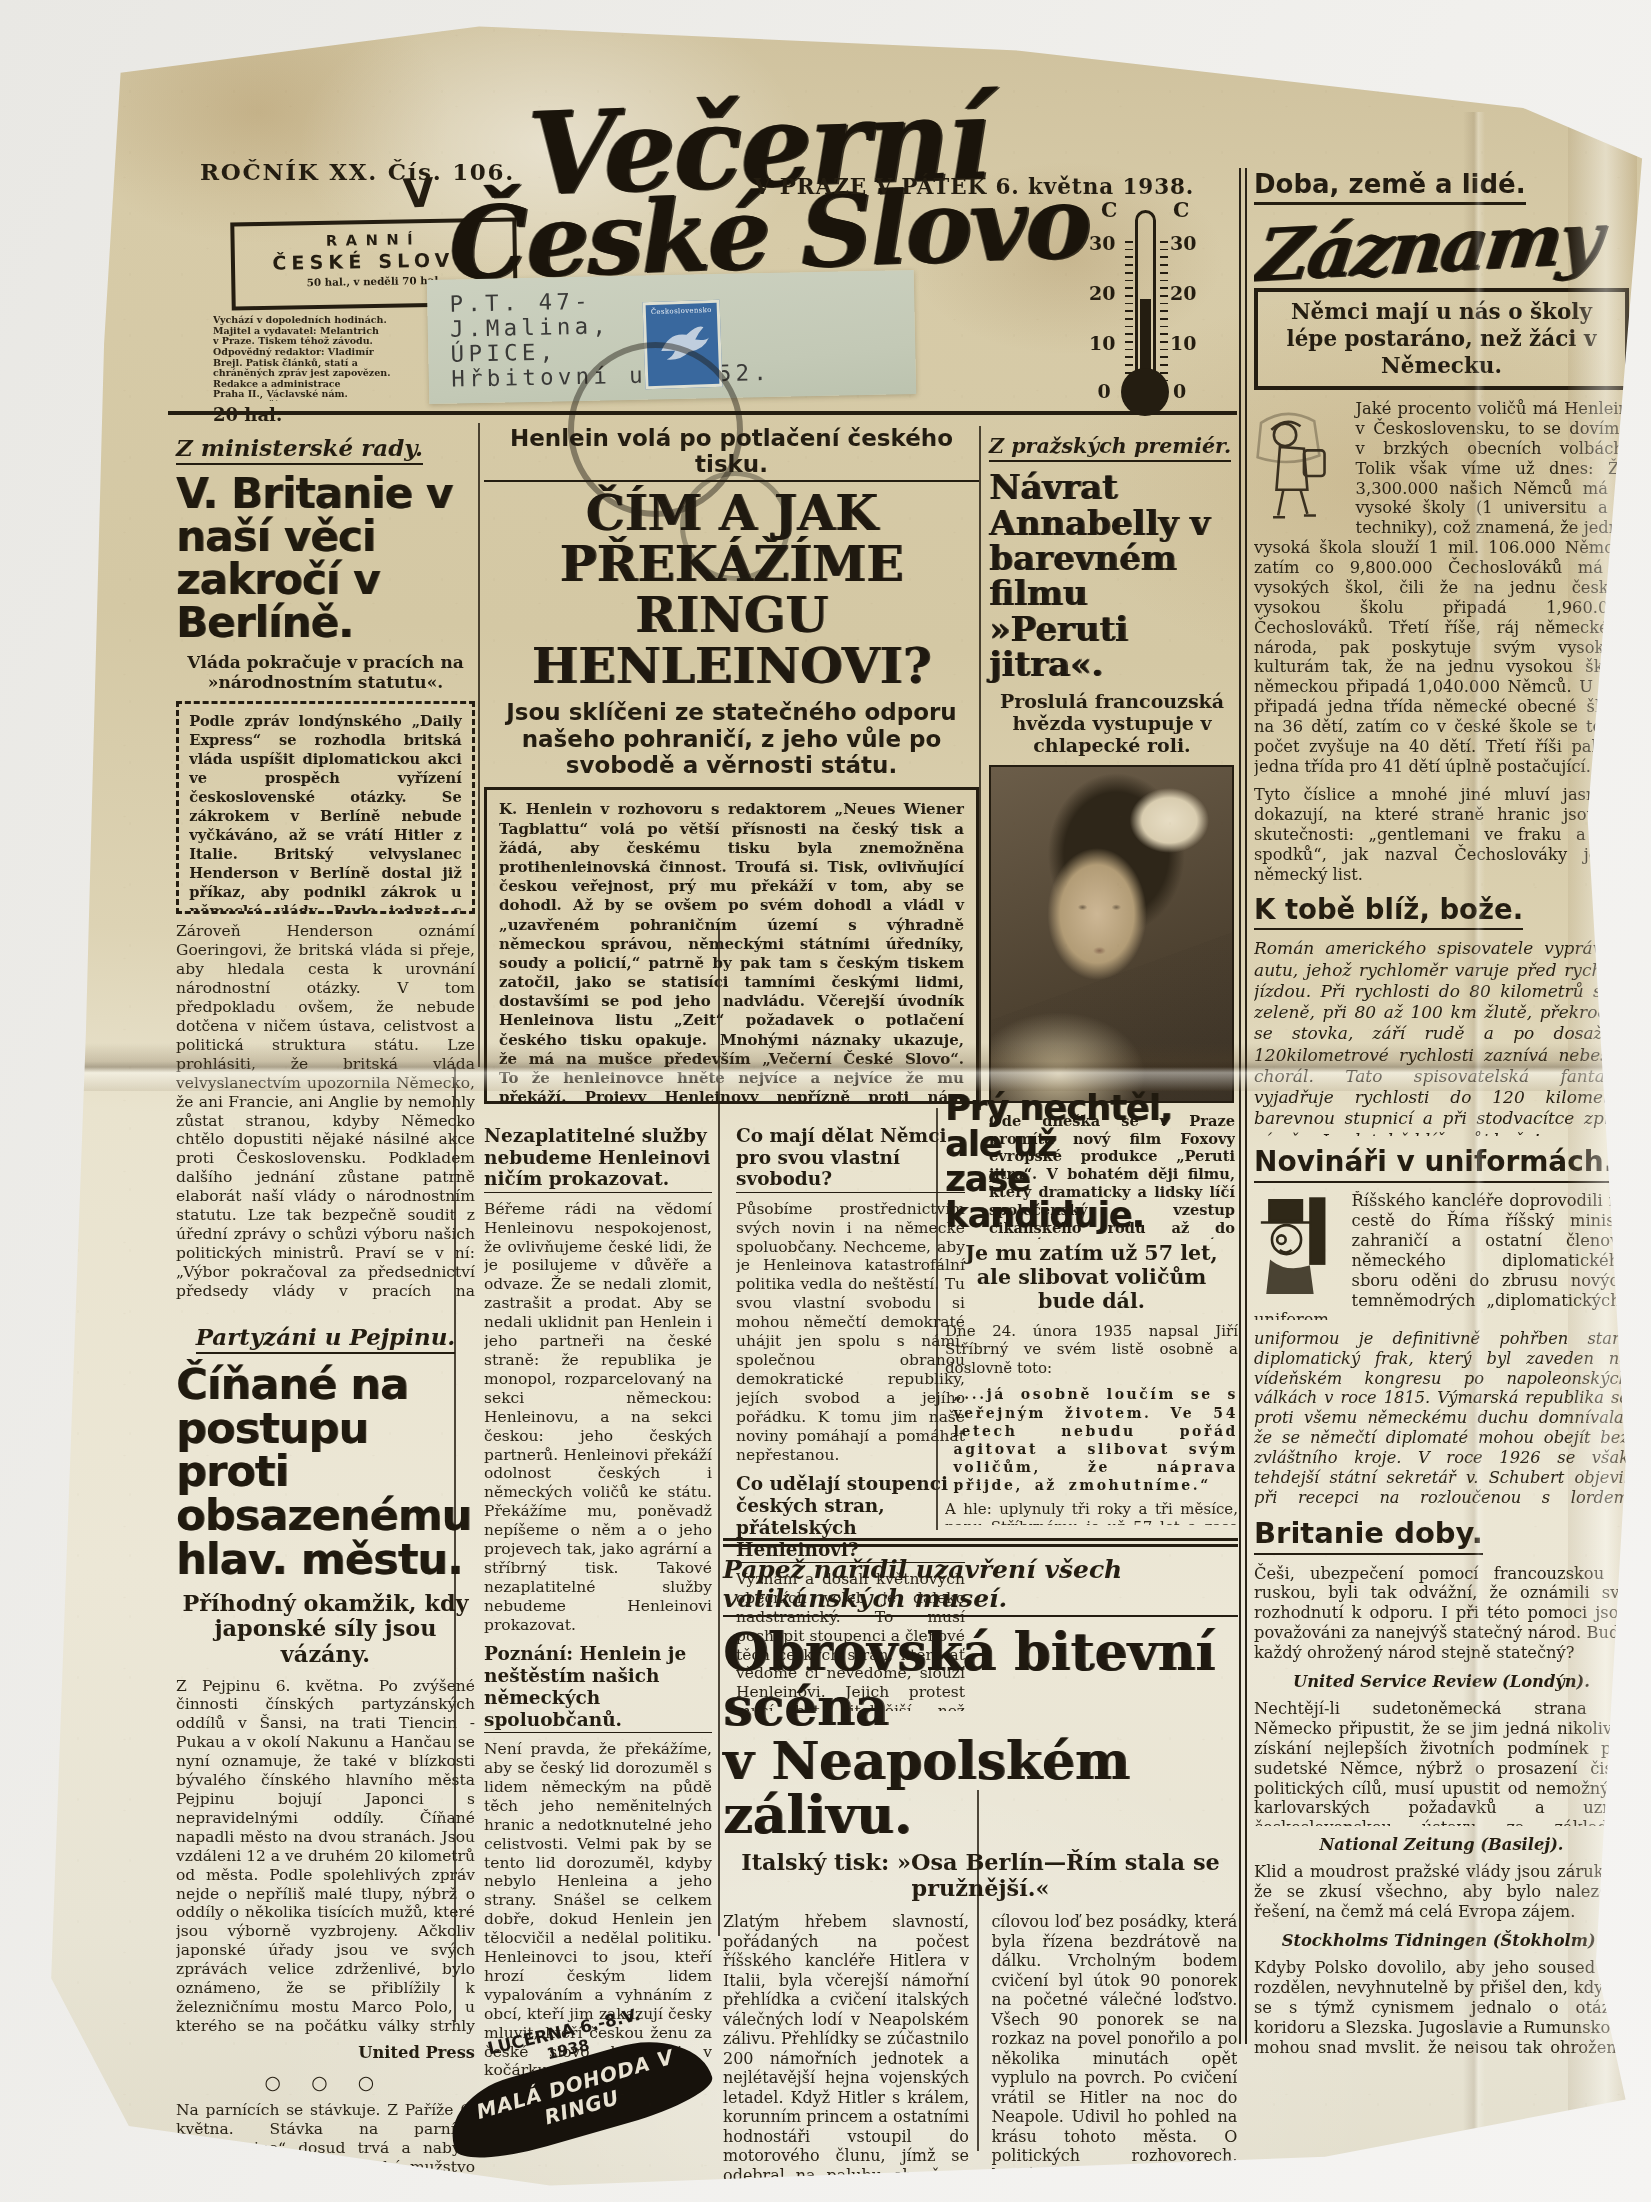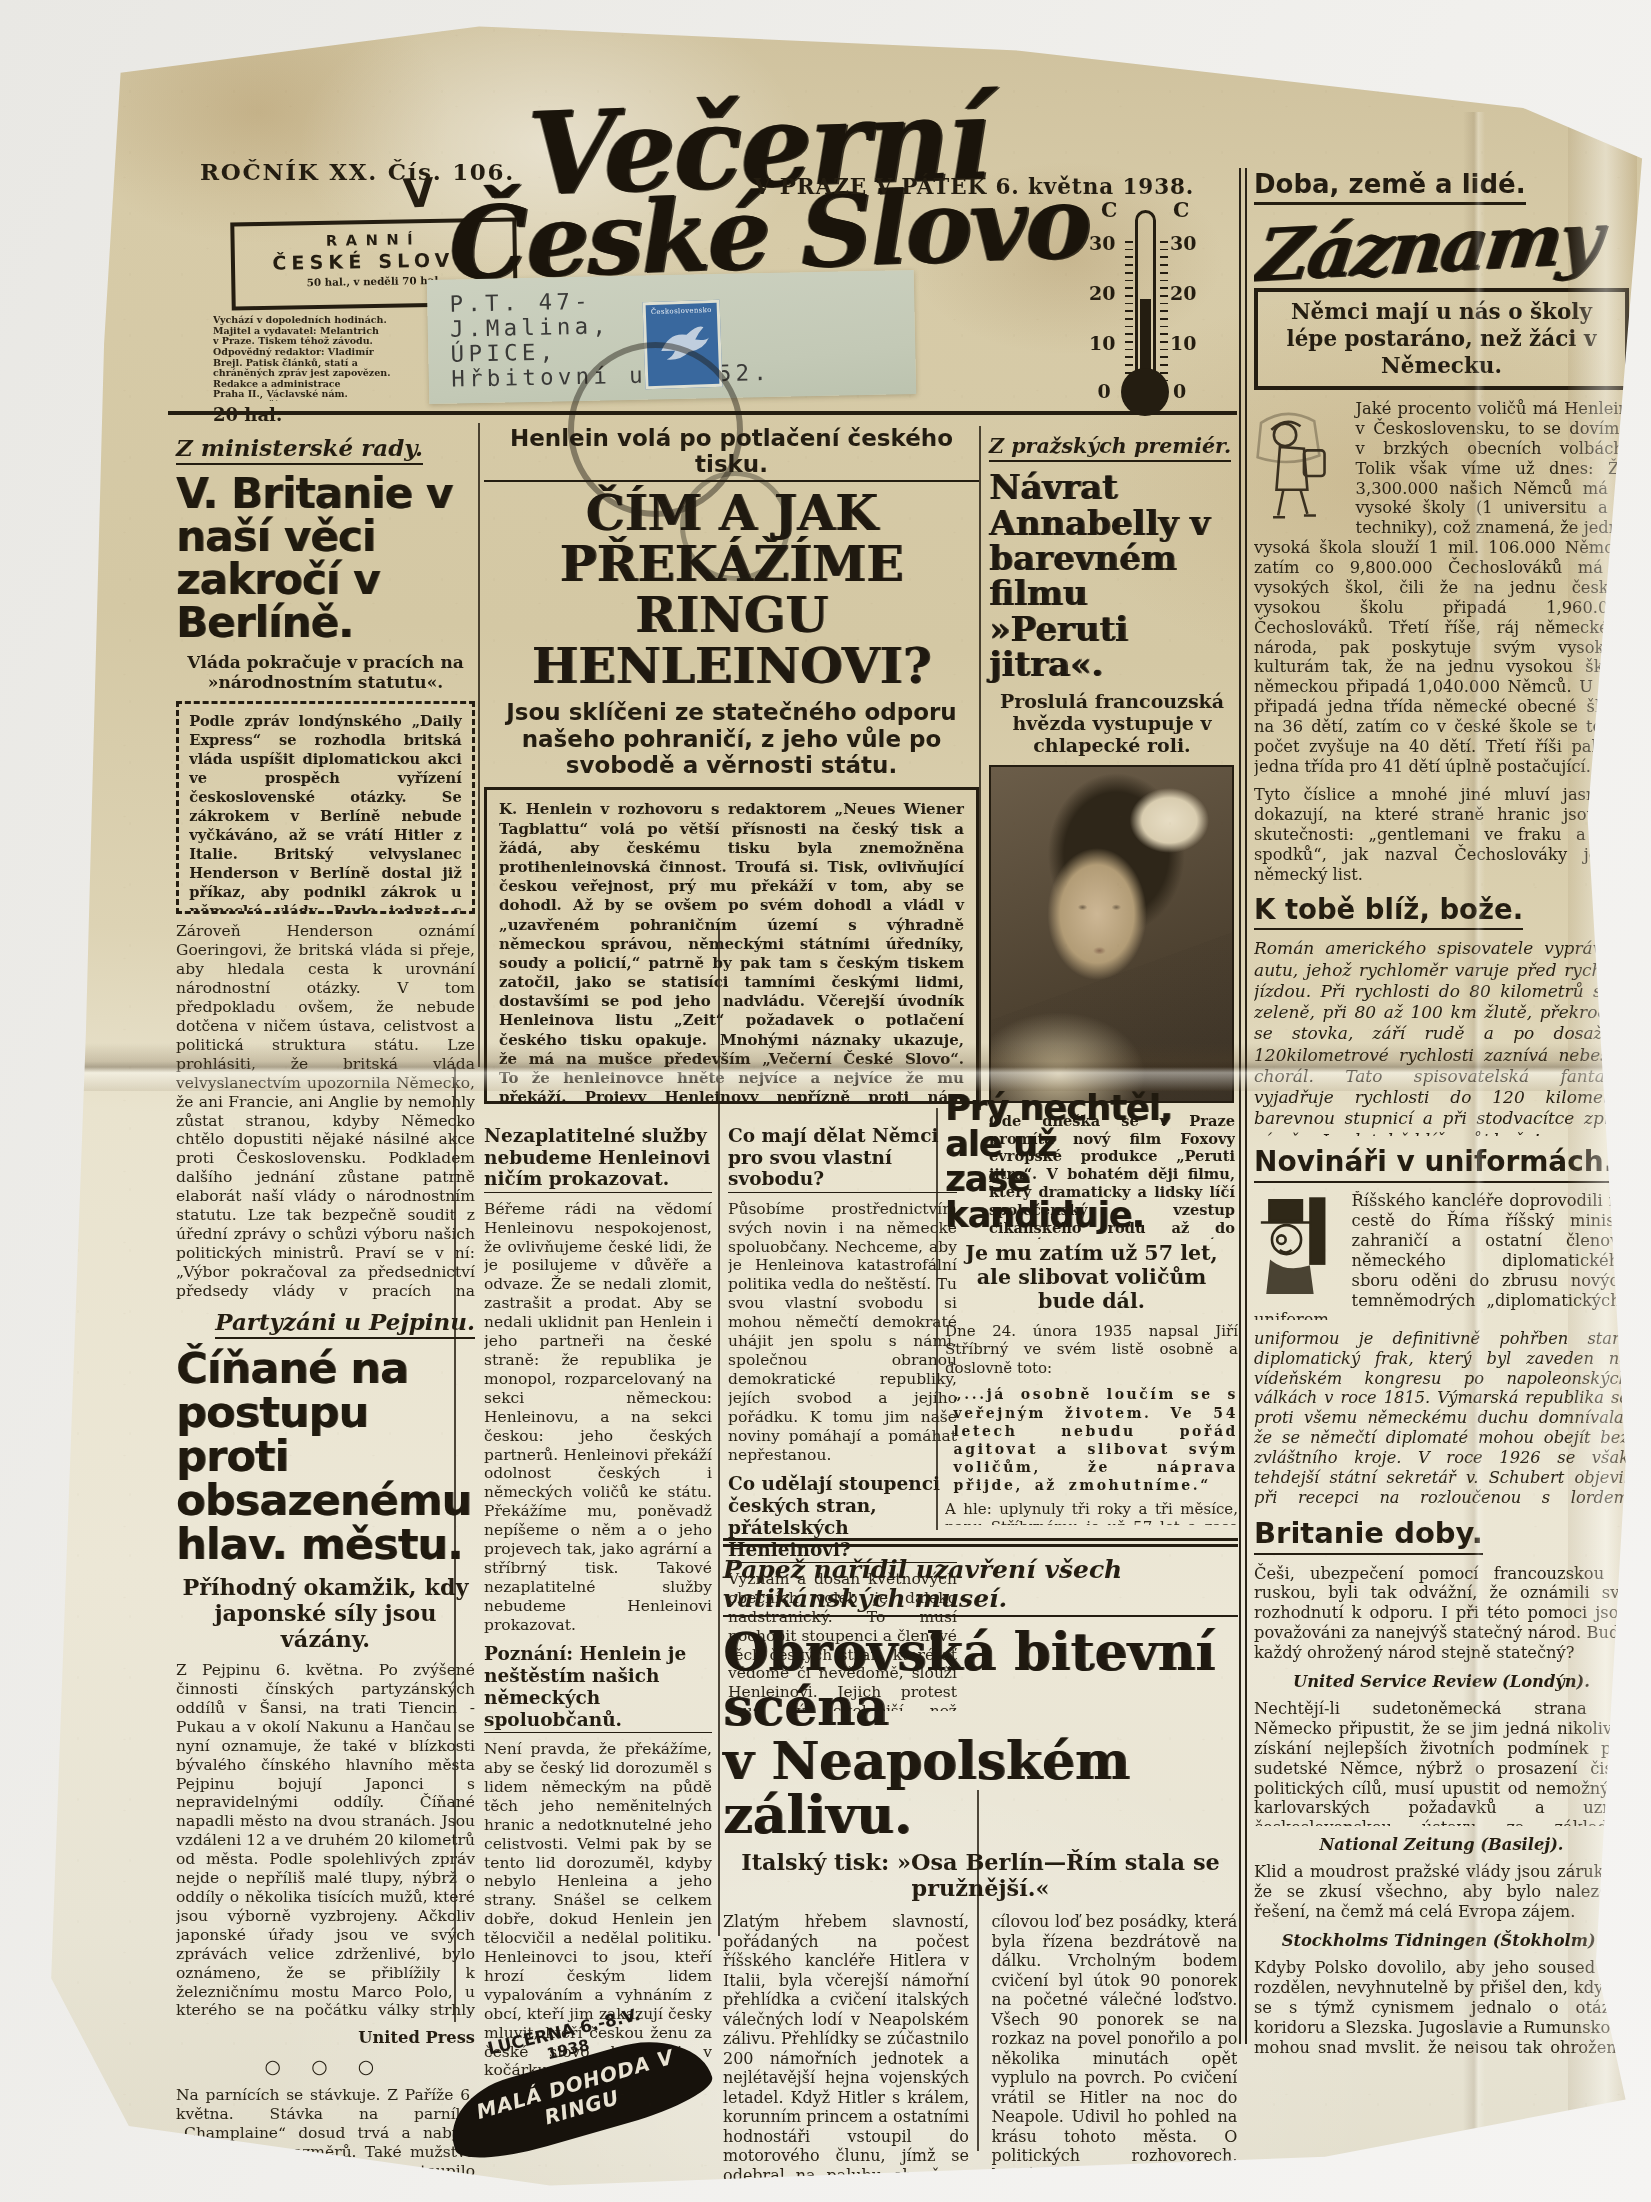--- a/index.html
+++ b/index.html
@@ -138,39 +138,39 @@
     <div class="vrule" style="left:977px;top:1790px;height:361px;"></div>
     <div class="vrule double" style="left:1239px;top:168px;height:1876px;"></div>
 
     <div class="abs col-flow" style="left:176px;top:434px;width:299px;">
       <div style="text-align:left;"><span class="kicker" style="font-size:23px;">Z ministerské rady.</span></div>
       <div class="headline-sans" style="font-size:42px;">V. Britanie v naší věci zakročí v Berlíně.</div>
       <div class="deck" style="font-size:17px;">Vláda pokračuje v pracích na »národnostním statutu«.</div>
       <div class="just clip" style="border:3.4px dashed #241d11;padding:8.6px 10.3px;font-size:14.6px;line-height:1.3;font-weight:bold;height:213px;box-sizing:border-box;">Podle zpráv londýnského „Daily Express“ se rozhodla britská vláda uspíšit diplomatickou akci ve prospěch vyřízení československé otázky. Se zákrokem v Berlíně nebude vyčkáváno, až se vrátí Hitler z Italie. Britský velvyslanec Henderson v Berlíně dostal již příkaz, aby podnikl zákrok u německé vlády. Bude jednat s maršálkem Göringem, který zastupuje Hitlera. V Londýně pozorují, že britská vláda považuje za závazné německé ujištění, že Německo bude respektovat nedotknutelnost středoevropských států, hlavně Československa.</div>
       <div class="body-text just clip" style="height:377px;">Zároveň Henderson oznámí Goeringovi, že britská vláda si přeje, aby hledala cesta k urovnání národnostní otázky. V tom předpokladu ovšem, že nebude dotčena v ničem ústava, celistvost a politická struktura státu. Lze prohlásiti, že britská vláda velvyslanectvím upozornila Německo, že ani Francie, ani Anglie by nemohly zůstat stranou, kdyby Německo chtělo dopustiti nějaké násilné akce proti Československu. Podkladem dalšího jednání zůstane patrně elaborát naší vlády o národnostním statutu. Lze tak bezpečně soudit z úřední zprávy o schůzi výboru našich politických ministrů. Praví se v ní: „Výbor pokračoval za předsednictví předsedy vlády v pracích na národnostním statutu republiky. Výbor stanovil, jak známo, svého času zásady, na kterých má býti tento národnostní statut sdělán. V této schůzi byla zahájena podrobná rozprava, jejímž předmětem byla nejen kodifikace národnostního práva, ale také nová opatření zákonodárná a administrativní, jimiž má býti doplněn nynější zákonný stav národnostního práva. Výbor politických ministrů bude pokračovat ve svých poradách i dnes, kdy se také sejde schůze ministerské rady.“</div>
 
-      <div style="text-align:right;margin-top:8px;"><span class="kicker" style="font-size:23px;">Partyzáni u Pejpinu.</span></div>
+      <div style="text-align:center;margin-top:24px;"><span class="kicker" style="font-size:23px;">Partyzáni u Pejpinu.</span></div>
       <div class="headline-sans" style="font-size:43px;">Číňané na postupu proti obsazenému hlav. městu.</div>
       <div class="deck" style="font-size:22.4px;">Příhodný okamžik, kdy japonské síly jsou vázány.</div>
       <div class="body-text just clip" style="height:358px;">Z Pejpinu 6. května. Po zvýšené činnosti čínských partyzánských oddílů v Šansi, na trati Tiencin - Pukau a v okolí Nakunu a Hančau se nyní oznamuje, že také v blízkosti bývalého čínského hlavního města Pejpinu bojují Japonci s nepravidelnými oddíly. Číňané napadli město na dvou stranách. Jsou vzdáleni 12 a ve druhém 20 kilometrů od města. Podle spolehlivých zpráv nejde o nepříliš malé tlupy, nýbrž o oddíly o několika tisících mužů, které jsou výborně vyzbrojeny. Ačkoliv japonské úřady jsou ve svých zprávách velice zdrženlivé, bylo oznámeno, že se přiblížily k železničnímu mostu Marco Polo, u kterého se na počátku války strhly první srážky. Japonci uzavřeli brány Pejpinu z důvodů opatrnostních a nařídili, že žádný Číňan nesmí opustit město. V městě bylo zatčeno japonskou policií a vojskem mnoho Číňanů. Zvýšenou činnost partyzánů v tomto území podporuje ta okolnost, že všechny pohotové japonské oddíly byly vrženy na jihošantunskou frontu, takže provincie Hopej je prakticky bez vojáků.</div>
       <div class="credit">United Press</div>
       <div class="sep">○ ○ ○</div>
       <div class="body-text just clip" style="height:127px;">Na parnících se stávkuje. Z Paříže 6. května. Stávka na parníku „Champlaine“ dosud trvá a nabyla ještě větších rozměrů. Také mužstvo na parníku „Ille de France“ vstoupilo do stávky. Počítá se s tím, že do stávky zasáhne ministerstvo vnitra.</div>
 
     </div>
 
     <div class="abs" style="left:484px;top:425px;width:495px;">
       <div style="text-align:center;"><span class="kicker-sans">Henlein volá po potlačení českého tisku.</span></div>
       <div class="headline-slab" style="font-size:49px;text-align:center;margin-top:6.9px;letter-spacing:0px;">
         <span style="display:block;">ČÍM A JAK PŘEKÁŽÍME</span>
         <span style="display:block;">RINGU HENLEINOVI?</span>
       </div>
       <div class="deck sans" style="font-size:23px;margin-top:6.9px;">Jsou sklíčeni ze statečného odporu našeho pohraničí, z jeho vůle po svobodě a věrnosti státu.</div>
       <div class="just clip" style="border:3.4px solid #241d11;margin-top:8.6px;padding:10.3px 12px;font-size:15px;line-height:1.28;font-weight:bold;height:317px;box-sizing:border-box;word-spacing:2.6px;">K. Henlein v rozhovoru s redaktorem „Neues Wiener Tagblattu“ volá po větší přísnosti na český tisk a žádá, aby českému tisku byla znemožněna protihenleinovská činnost. Troufá si. Tisk, ovlivňující českou veřejnost, prý mu překáží v tom, aby se dohodl. Až by se ovšem po svém dohodl a vládl v „uzavřeném pohraničním území s výhradně německou správou, německými státními úředníky, soudy a policií,“ patrně by pak tam s českým tiskem zatočil, jako se statisíci tamními českými lidmi, dostavšími se pod jeho nadvládu. Včerejší úvodník Henleinova listu „Zeit“ požadavek o potlačení českého tisku opakuje. Mnohými náznaky ukazuje, že má na mušce především „Večerní České Slovo“. To že henleinovce hněte nejvíce a nejvíce že mu překáží. Projevy Henleinovy nepřízně proti nám přicházejí v zápětí po tom, kdy májovými manifestacemi českých a německých demokratů byla před očitými svědky z ciziny i z naší vlády rozbita falešná legenda, že Henlein má v pohraničí monopolní postavení.</div>
-      <div style="display:flex;gap:16px;margin-top:12px;">
+      <div style="display:flex;gap:24px;margin-top:12px;">
         <div class="clip" style="width:228px;height:964px;">
           <div class="small-head">Nezaplatitelné služby nebudeme Henleinovi ničím prokazovat.</div>
           <div class="body-text just">Béřeme rádi na vědomí Henleinovu nespokojenost, že ovlivňujeme české lidi, že je posilujeme v důvěře a odvaze. Že se nedali zlomit, zastrašit a prodat. Aby se nedali uklidnit pan Henlein i jeho partneři na české straně: že republika je monopol, rozparcelovaný na sekci německou: Henleinovu, a na sekci českou: jeho českých partnerů. Henleinovi překáží odolnost českých i německých voličů ke státu. Překážíme mu, poněvadž nepíšeme o něm a o jeho projevech tak, jako agrární a stříbrný tisk. Takové nezaplatitelné služby nebudeme Henleinovi prokazovat.</div>
           <div class="small-head">Poznání: Henlein je neštěstím našich německých spoluobčanů.</div>
           <div class="body-text just">Není pravda, že překážíme, aby se český lid dorozuměl s lidem německým na půdě těch jeho neměnitelných hranic a nedotknutelné jeho celistvosti. Velmi pak by se tento lid dorozuměl, kdyby nebylo Henleina a jeho strany. Snášel se celkem dobře, dokud Henlein jen tělocvičil a nedělal politiku. Henleinovci to jsou, kteří hrozí českým lidem vypalováním a vyhnáním z obcí, kteří jim zakazují česky mluvit, kteří českou ženu za české slovo k dítěti v kočárku ženou s chodníku, kteří napadají české lidi hrozbami: „Vy už tu dlouho nebudete!“ Henlein je a bude neštěstím našich Němců. Henleinova katastrofální politika je neštěstím pro německé hmotné statky i občanské, politické i lidské svobody a práva. Z našich novin dostává se tato pravda i k našim Němcům. Tato skutečnost Henleina patrně mrzí nejvíce: že ovlivňujeme i německé občany, aby se dorozuměli se státem bez Henleina, aby se jim nedali zbavit své občanské a lidské svobody, aby vytrvali ve svém zájmu na půdě svobodné, demokratické republiky.</div>
 
         </div>
         <div class="clip" style="width:229px;height:595px;">
           <div class="small-head">Co mají dělat Němci pro svou vlastní svobodu?</div>
           <div class="body-text just">Působíme prostřednictvím svých novin i na německé spoluobčany. Nechceme, aby je Henleinova katastrofální politika vedla do neštěstí. Tu svou vlastní svobodu si mohou němečtí demokraté uhájit jen spolu s námi, společnou obranou demokratické republiky, jejích svobod a jejího pořádku. K tomu jim naše noviny pomáhají a pomáhat nepřestanou.</div>

